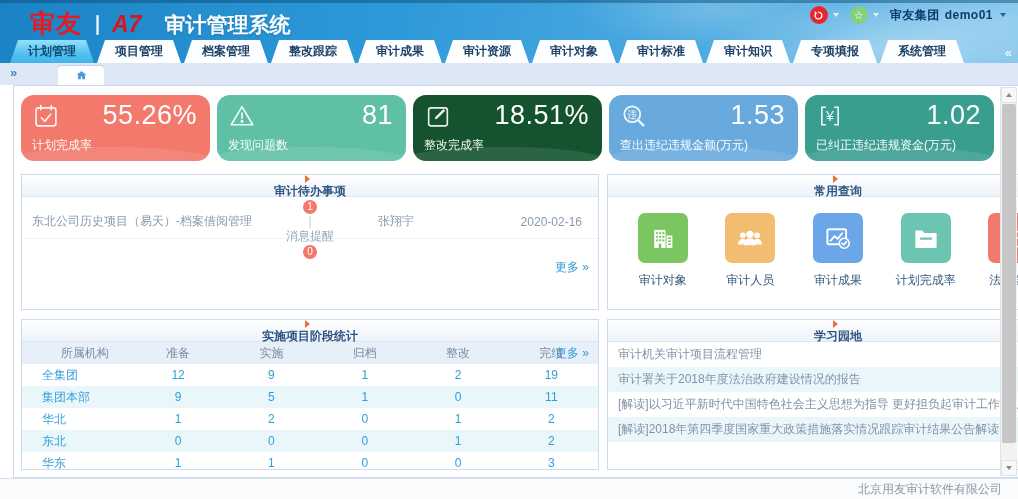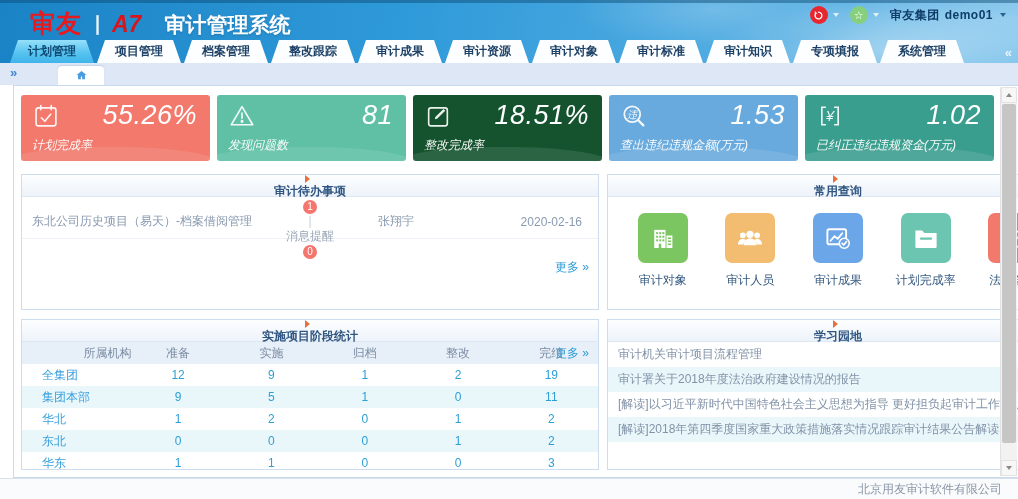--- a/index.html
+++ b/index.html
@@ -52,21 +52,21 @@
   .sb-up { border-radius:2px 2px 0 0; }
   .sb-dn { position:absolute; bottom:0; left:0; right:0; }
   .tri-up { width:0; height:0; border-left:3px solid transparent; border-right:3px solid transparent; border-bottom:4px solid #8a8a8a; }
   .tri-dn { width:0; height:0; border-left:3px solid transparent; border-right:3px solid transparent; border-top:4px solid #8a8a8a; }
   .sb-thumb { position:absolute; top:17px; bottom:33px; left:1px; right:1px; background:#c6c6c6; border-radius:2px; cursor:grab; }
 
   .content-inner { position:absolute; inset:0 18px 0 0; padding:9px 6px 0 7px; }
 
   
   .cards { display:flex; gap:7px; height:66px; margin-bottom:13px; }
-  .card { flex:1; border-radius:3px; color:#fff; position:relative; overflow:hidden; cursor:pointer;font-style:italic; }
+  .card { flex:1; border-radius:13px; color:#fff; position:relative; overflow:hidden; cursor:pointer; }
   .card::after { content:""; position:absolute; left:-10%; right:-10%; bottom:-8px; height:22px; background:rgba(255,255,255,.10); border-radius:48% 52% 0 0/90% 110% 0 0; }
   .card .cicon { position:absolute; top:7px; left:11px; opacity:.92; }
   .card .cval { position:absolute; top:5px; right:13px; font-size:27px; font-weight:300; letter-spacing:.5px; }
   .card .clabel { position:absolute; bottom:7px; left:11px; font-size:12px; opacity:.96; }
   .card.c1 { background:#f2796c; } .card.c2 { background:#5fc0a5; } .card.c3 { background:#14532d; }
   .card.c4 { background:#68aadd; } .card.c5 { background:#3a9e8f; }
 
   
   .grid { display:flex; gap:8px; }
   .col-l { width:578px; flex:none; display:flex; flex-direction:column; }
@@ -98,21 +98,21 @@
   .qicon.b { background:#6ba6e8; color:#6ba6e8; }
   .qicon.t { background:#6cc5b1; color:#6cc5b1; }
   .qicon.r { background:#f27a6d; color:#f27a6d; }
   .q-label { margin-top:9px; font-size:12px; color:#33587e; }
 
   .panel.stats { height:151px; margin-bottom:0; }
   table.stats-t { width:100%; border-collapse:collapse; font-size:12px; }
   .stats-t th { height:22px; background:#e7f0f9; color:#7c8ca3; font-weight:normal; }
   .stats-t td { height:22px; text-align:center; color:#2e9fd6; }
   .stats-t th:first-child, .stats-t td:first-child { text-align:left; padding-left:20px; width:19%; }
-  .stats-t th:first-child { text-align:right; padding-left:16px; }
+  .stats-t th:first-child { text-align:center; padding-left:16px; }
   .stats-t tr:nth-child(even) td { background:#e9f7fb; }
   .stats-t td.org { color:#3aa0dc; cursor:pointer; }
   .stats-t td { cursor:pointer; }
 
   .panel.learn { height:151px; margin-bottom:0; }
   .learn-item { height:25px; line-height:25px; padding:0 10px; font-size:12px; color:#8293a8; white-space:nowrap; overflow:hidden; cursor:pointer; }
   .learn-item:nth-child(even) { background:#e9f7fb; }
 
   
   .page-footer { position:absolute; bottom:0; left:0; right:0; height:21px; background:#fafbfd; border-top:1px solid #d8e0ea;

